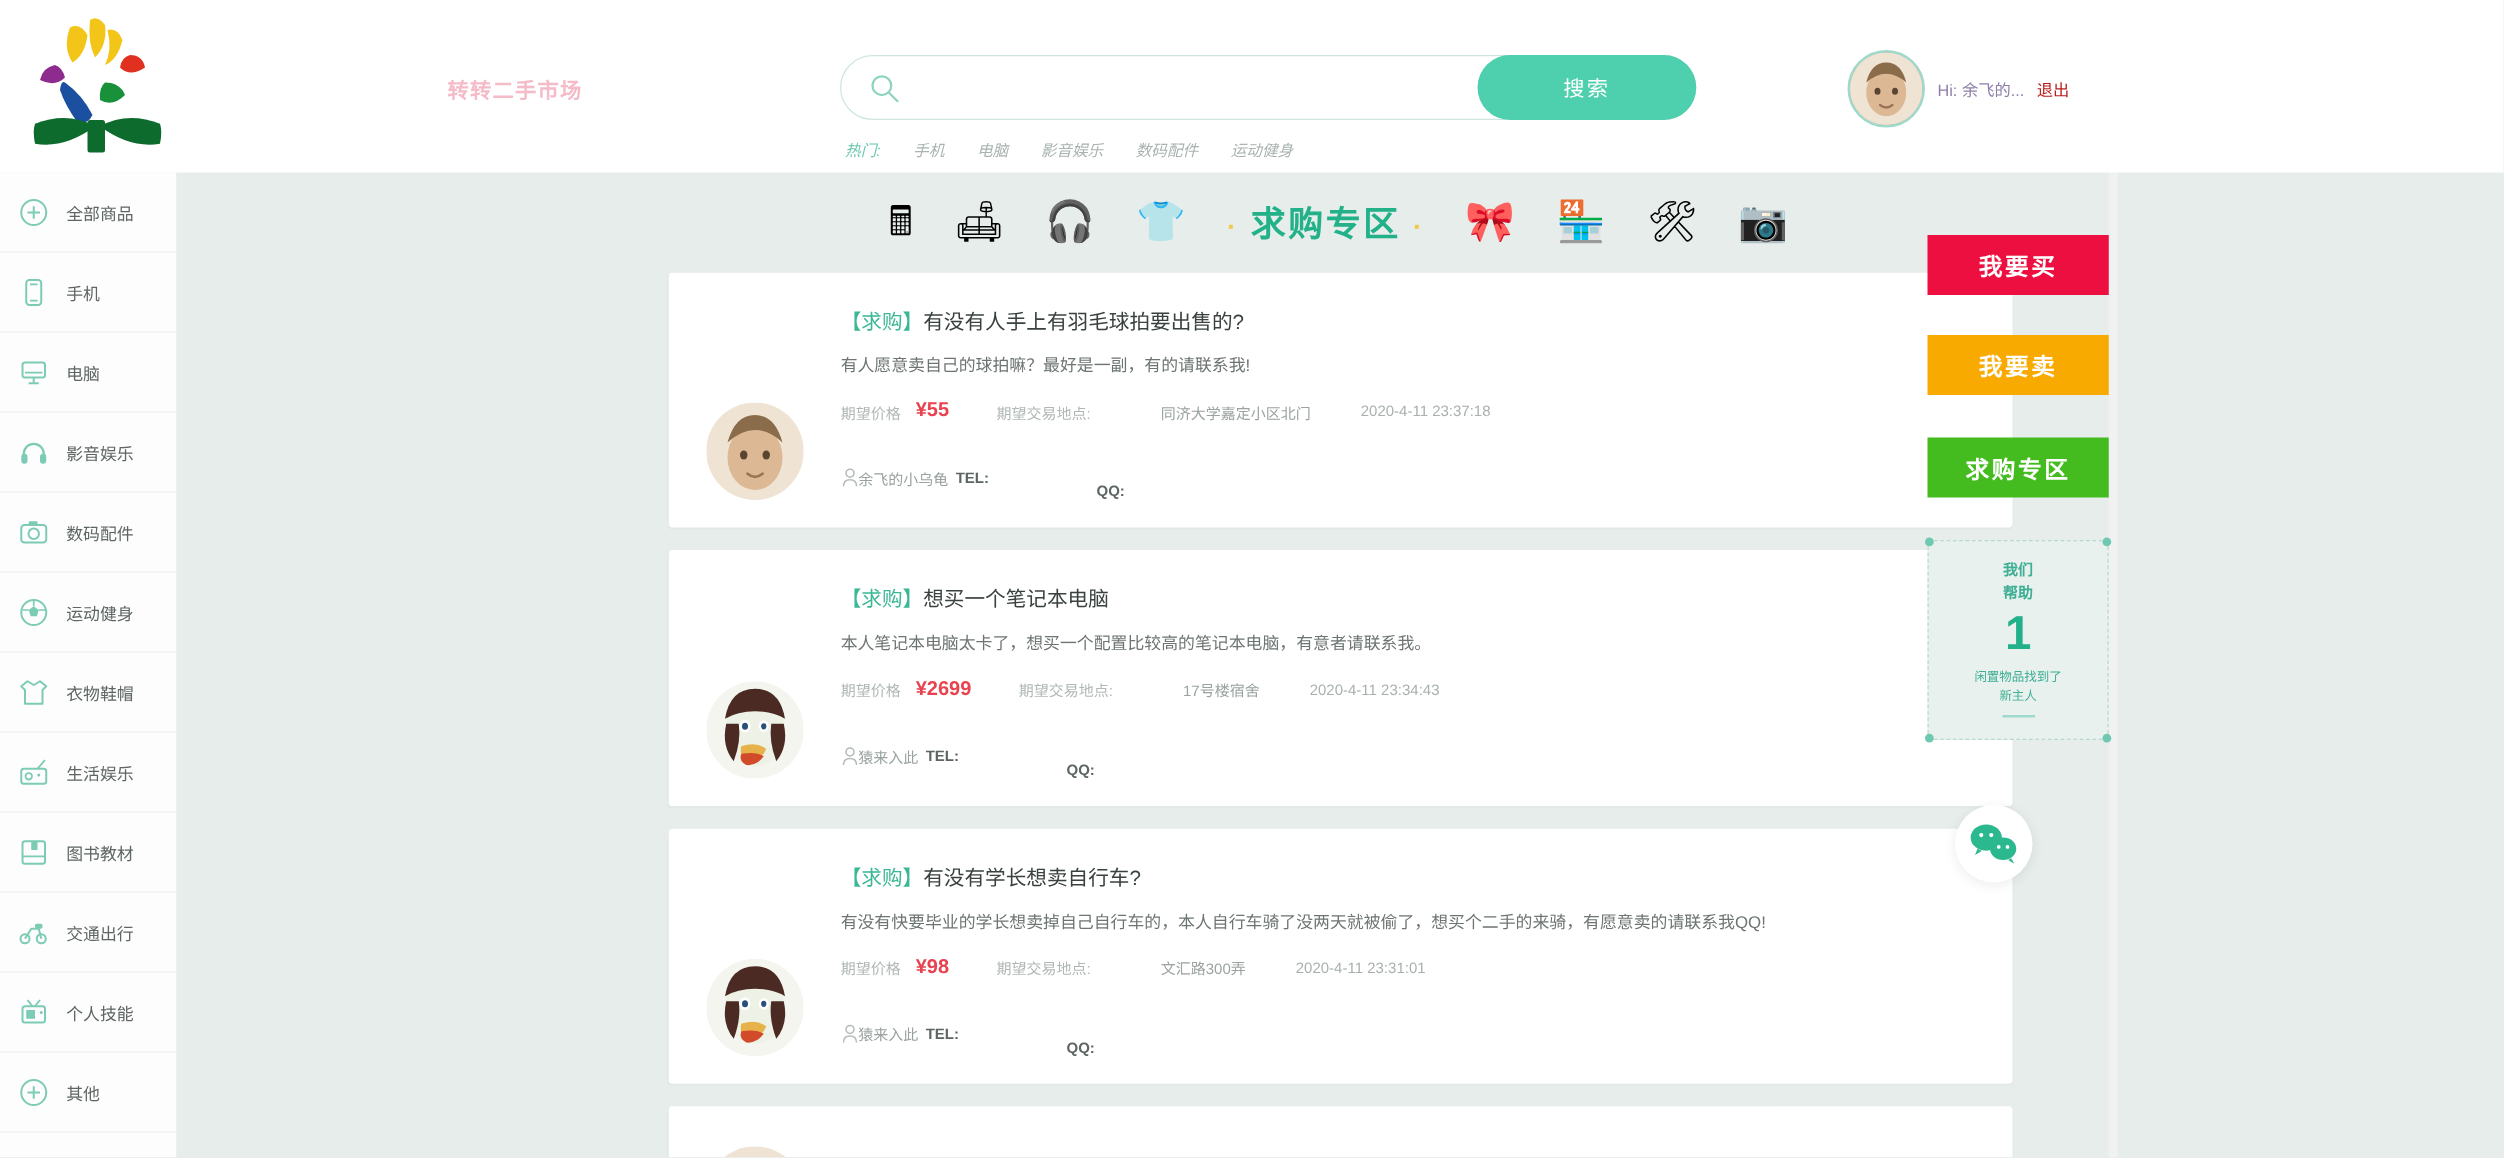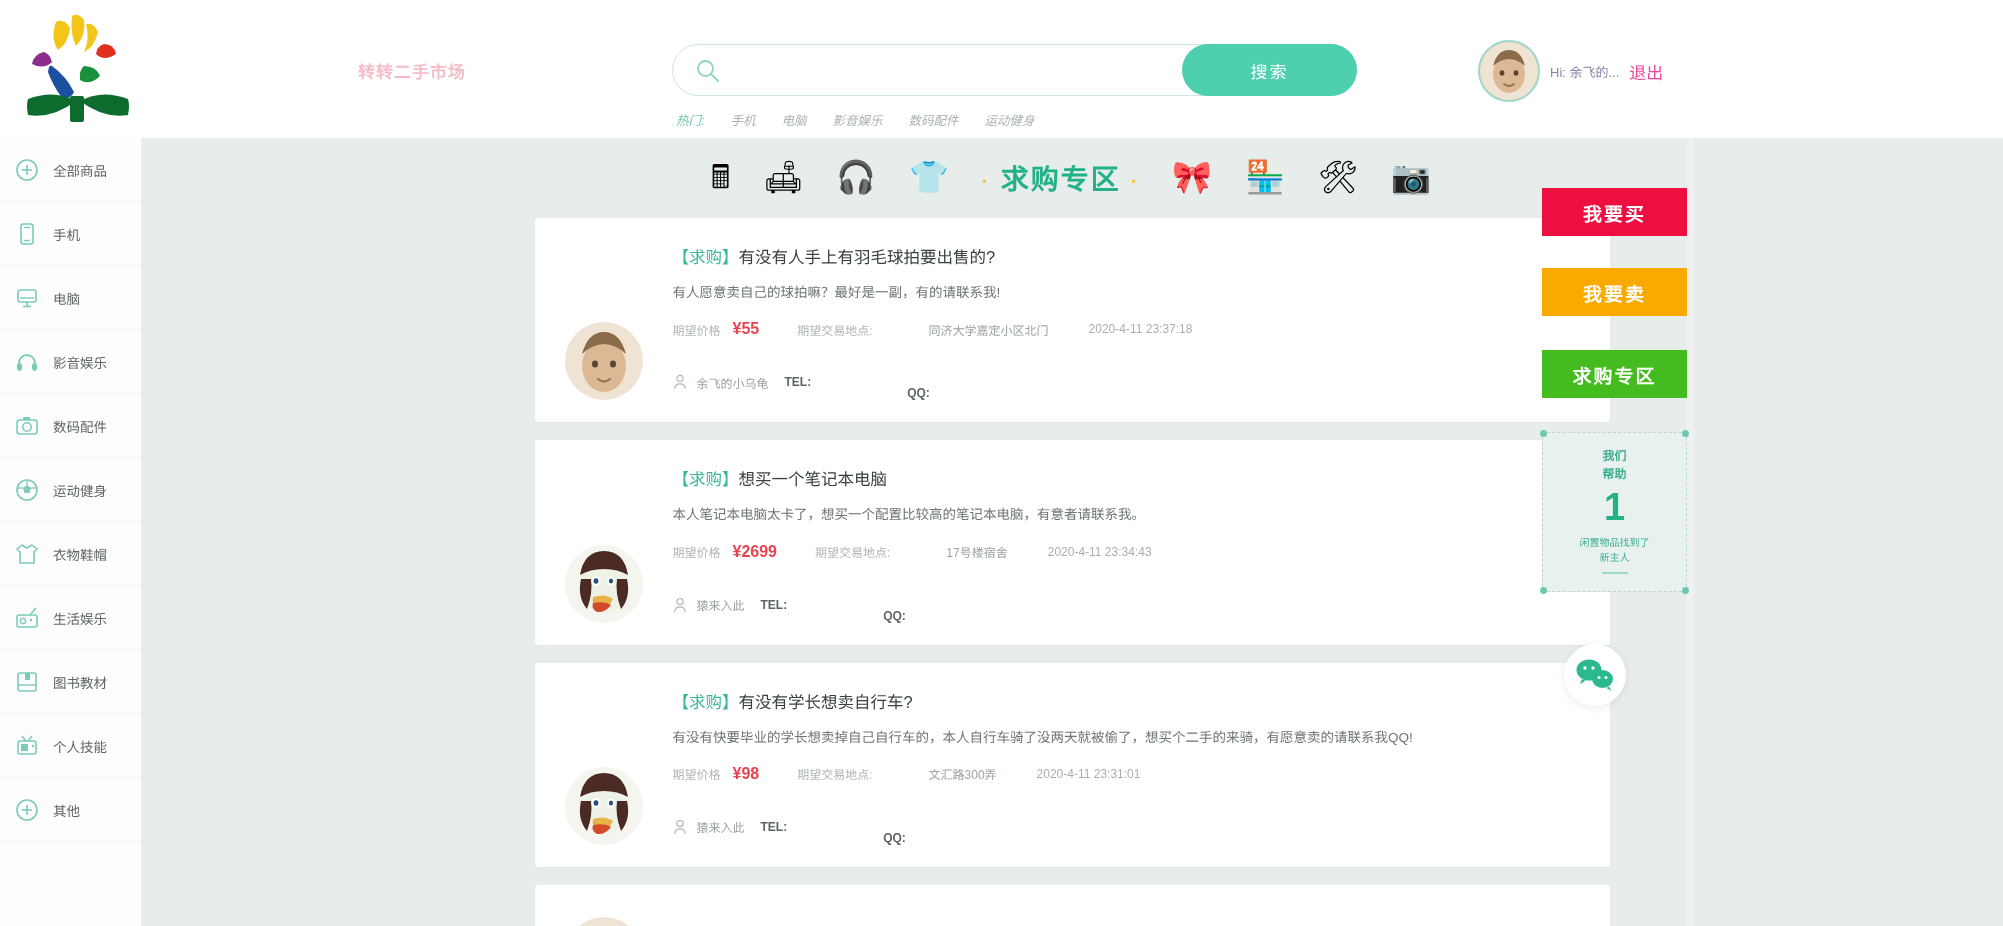--- a/index.html
+++ b/index.html
@@ -59,21 +59,21 @@
 
   #user-area {
     position:absolute; left:1478px; top:38px; height:66px;
     display:flex; align-items:center; gap:10px;
   }
   #avatar-hdr {
     width:62px; height:62px; border-radius:50%;
     border:2px solid #9fd9cb; overflow:hidden; background:#d8b89a;
   }
   #hi-text { font-size:13px; color:#8f7fa8; white-space:nowrap; }
-  #logout-link { font-size:17px; color:#ec4899; cursor:pointer; text-decoration:none; }
+  #logout-link { font-size:13px; color:#b91c1c; cursor:pointer; text-decoration:none; }
 
   
   #sidebar {
     position:absolute; left:0; top:138px; width:141px; height:788px;
     background:#fdfdfd; z-index:15;
   }
   .side-item {
     height:64px; display:flex; align-items:center; padding-left:14px;
     gap:13px; border-bottom:1px solid #f0f3f2; cursor:pointer;
   }
@@ -121,21 +121,21 @@
   }
   .post-meta {
     display:flex; align-items:center; gap:12px; font-size:12px;
     color:#aab2b0; margin-bottom:26px; white-space:nowrap;
   }
   .meta-k { color:#b0b8b6; }
   .meta-price { color:#e8434f; font-size:16px; font-weight:bold; margin-right:26px; }
   .meta-loc { color:#9aa3a1; margin-right:28px;padding-left:44px; }
   .meta-time { color:#a8b0ae; }
   .post-contact {
-    display:flex; align-items:center; gap:10px; font-size:12px; color:#9aa3a1;
+    display:flex; align-items:center; font-size:12px; color:#9aa3a1;
   }
   .contact-ico { width:14px; height:16px; }
   .contact-user { color:#99a2a0; margin-right:6px; }
   .contact-tel { color:#5c6563; font-weight:bold; margin-right:86px; }
   .contact-qq { color:#5c6563; font-weight:bold;margin-top:22px; }
 
   
   #rail { position:absolute; right:0; top:138px; width:160px; height:788px; z-index:16; }
   .rail-btn {
     position:absolute; left:8px; width:145px; height:48px;
@@ -309,20 +309,29 @@
 
     <div class="side-item">
       <svg class="side-ico" viewBox="0 0 26 26">
         <rect x="4" y="4" width="18" height="18" rx="2" fill="none" stroke="#7ccbb5" stroke-width="1.6"></rect>
         <rect x="11" y="4" width="5" height="7" fill="#7ccbb5"></rect>
         <line x1="4" y1="16" x2="22" y2="16" stroke="#7ccbb5" stroke-width="1.4"></line>
       </svg>
       <span class="side-label">图书教材</span>
     </div>
 
+    <div class="side-item">
+      <svg class="side-ico" viewBox="0 0 26 26">
+        <circle cx="6" cy="18" r="3.6" fill="none" stroke="#7ccbb5" stroke-width="1.6"></circle>
+        <circle cx="19" cy="18" r="3.6" fill="none" stroke="#7ccbb5" stroke-width="1.6"></circle>
+        <path d="M6 18 L11 10 H17 L19 18" fill="none" stroke="#7ccbb5" stroke-width="1.6" stroke-linejoin="round"></path>
+        <rect x="14" y="6" width="6" height="4" rx="1.4" fill="#7ccbb5"></rect>
+      </svg>
+      <span class="side-label">交通出行</span>
+    </div>
 
     <div class="side-item">
       <svg class="side-ico" viewBox="0 0 26 26">
         <rect x="4" y="8" width="18" height="13" rx="2" fill="none" stroke="#7ccbb5" stroke-width="1.6"></rect>
         <line x1="8" y1="3" x2="12" y2="8" stroke="#7ccbb5" stroke-width="1.5"></line>
         <line x1="18" y1="3" x2="14" y2="8" stroke="#7ccbb5" stroke-width="1.5"></line>
         <rect x="7" y="11" width="7" height="7" fill="#7ccbb5"></rect>
         <circle cx="19" cy="13" r="1.2" fill="#7ccbb5"></circle>
       </svg>
       <span class="side-label">个人技能</span>

